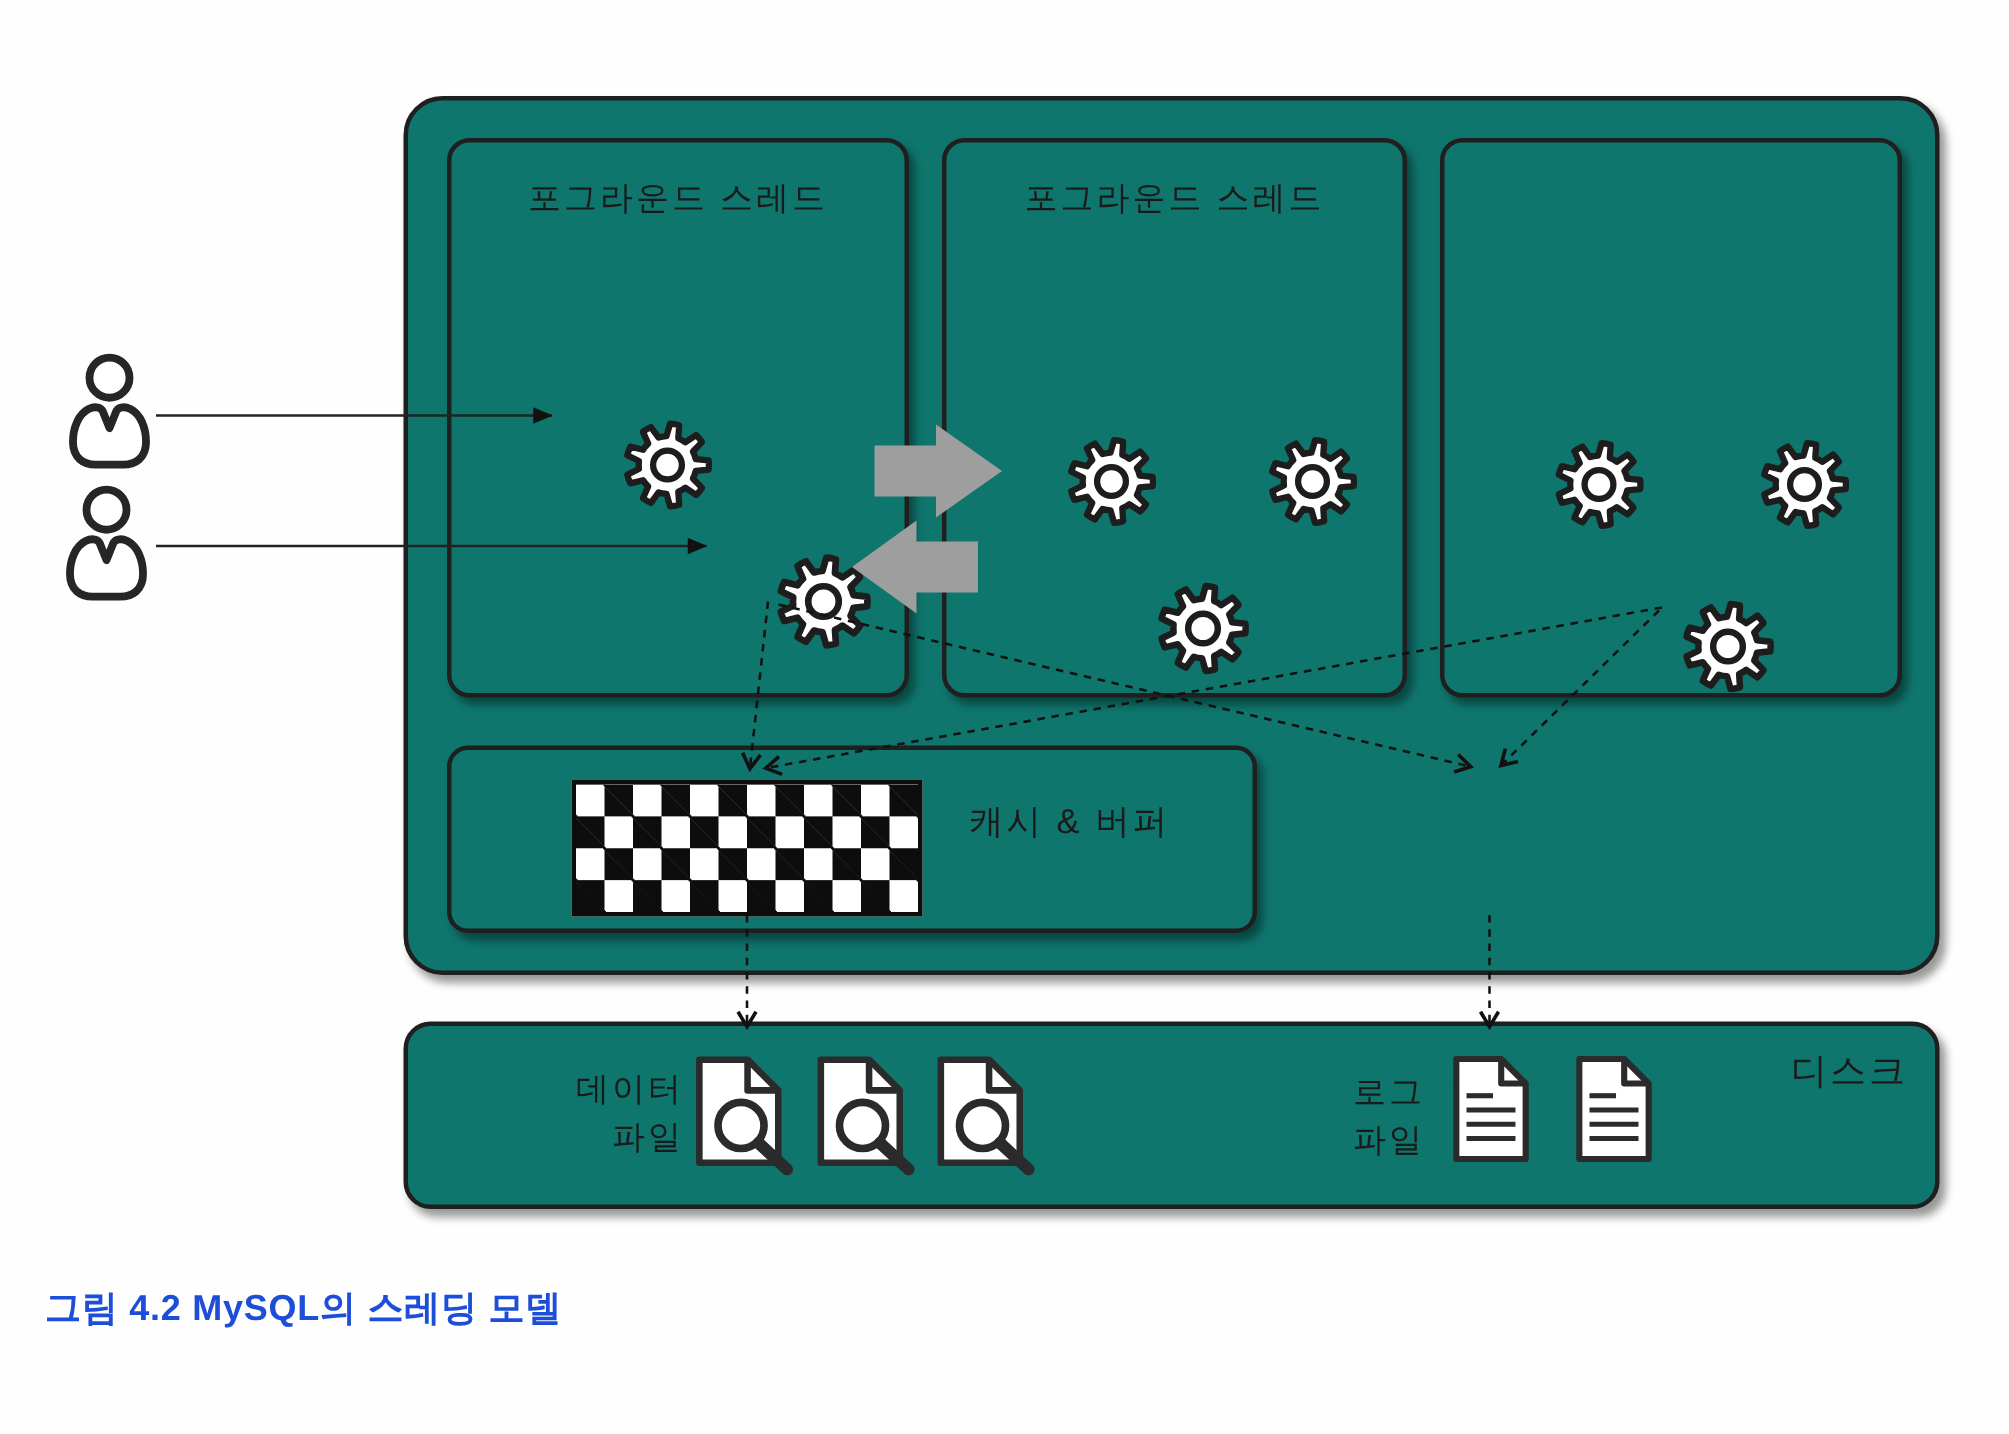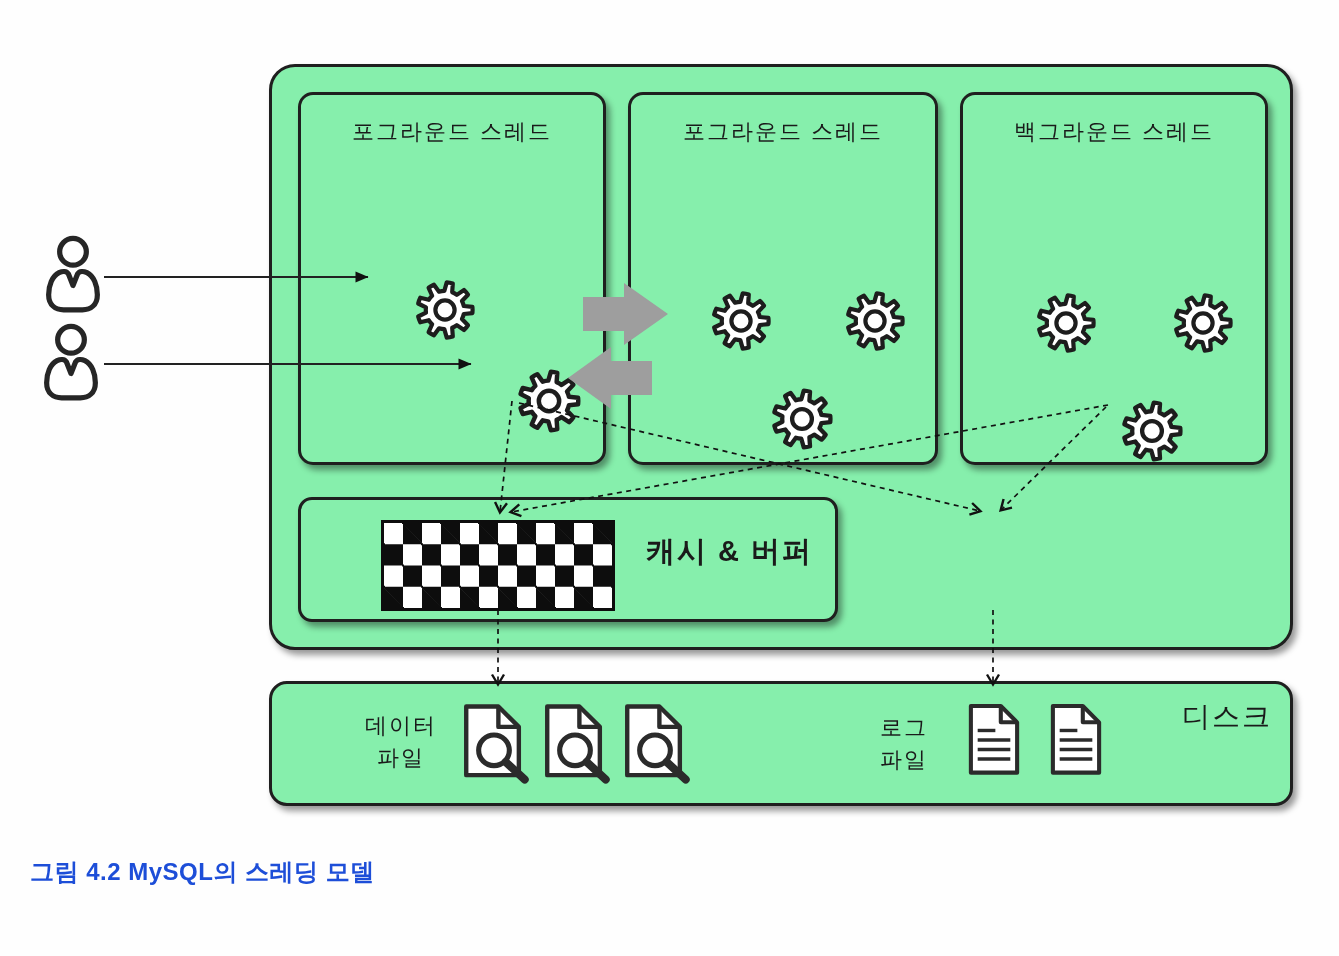--- a/index.html
+++ b/index.html
@@ -1,44 +1,44 @@
 <!DOCTYPE html>
 <html><head>
 <meta charset="utf-8">
 <style>
   html,body{margin:0;padding:0;background:#fff;}
   .figure{position:relative;width:1339px;height:956px;background:#fefefe;overflow:hidden;
           font-family:"Liberation Sans",sans-serif;color:#1c1c1c;}
-  .rbox{position:absolute;background:#86efac;border:3px solid #1f1f1f;
+  .rbox{position:absolute;background:#0f766e;border:3px solid #1f1f1f;
         box-shadow:4px 5px 6px rgba(0,0,0,0.40);}
   .server-box{left:269px;top:64px;width:1018px;height:580px;border-radius:26px;}
   .thread-box{top:25px;height:367px;border-radius:15px;}
   .tb1{left:26px;width:302px;}
   .tb2{left:356px;width:304px;}
   .tb3{left:688px;width:302px;}
   .thread-title{width:100%;padding-top:20px;text-align:center;font-size:22px;
                 font-weight:500;line-height:1.5;letter-spacing:2px;color:#1a1a1a;}
   .buf-box{top:430px;height:119px;border-radius:14px;}
   .cache-box{left:26px;width:534px;}
   .log-box{left:584px;width:405px;}
-  .buf-label{position:absolute;font-size:29px;font-weight:700;letter-spacing:2px;color:#1a1a1a;}
+  .buf-label{position:absolute;font-size:23px;font-weight:400;letter-spacing:2px;color:#1a1a1a;}
   .checkerboard{position:absolute;left:80px;top:20px;width:228px;height:85px;
       border:3px solid #0d0d0d;background-color:#fff;
       background-image:
         linear-gradient(45deg,#0d0d0d 25%,transparent 25%,transparent 75%,#0d0d0d 75%,#0d0d0d),
         linear-gradient(45deg,#0d0d0d 25%,transparent 25%,transparent 75%,#0d0d0d 75%,#0d0d0d);
       background-size:38px 42.5px;background-position:0 0,19px 21.25px;}
   .loggrid{position:absolute;left:45px;top:20px;width:184px;height:85px;
       border:3px solid #222;display:grid;grid-template-columns:repeat(4,1fr);grid-template-rows:repeat(2,1fr);}
   .loggrid .cell{background:#c6c6c6;border:1.5px solid #222;}
   .disk-box{left:269px;top:681px;width:1018px;height:119px;border-radius:18px;}
-  .file-label{position:absolute;text-align:center;font-size:22px;font-weight:500;
+  .file-label{position:absolute;text-align:right;font-size:22px;font-weight:500;
               letter-spacing:2px;line-height:1.45;color:#1a1a1a;}
   .disk-label{position:absolute;left:900px;top:14px;width:100px;text-align:right;
-              font-size:28px;font-weight:500;letter-spacing:2px;color:#1a1a1a;}
+              font-size:24px;font-weight:500;letter-spacing:2px;color:#1a1a1a;}
   .caption{position:absolute;left:30px;top:856px;font-size:24px;font-weight:600;
            color:#1d4ed8;letter-spacing:0.5px;}
   svg.icon{position:absolute;overflow:visible;}
   .overlay{position:absolute;left:0;top:0;z-index:20;pointer-events:none;}
   .dash{stroke:#111;stroke-width:1.7;stroke-dasharray:5 4.5;fill:none;}
   .solid{stroke:#222;stroke-width:1.8;fill:none;}
   .hidden-defs{position:absolute;width:0;height:0;}
 </style>
 </head>
 <body>
@@ -108,23 +108,20 @@
         </svg>
       <svg class="icon" style="left:178px;top:160px;width:66px;height:66px" viewBox="-55 -55 110 110">
           <use href="#sym-gear"></use>
         </svg>
       <svg class="icon" style="left:103px;top:256px;width:68px;height:68px" viewBox="-55 -55 110 110">
           <use href="#sym-gear"></use>
         </svg>
     </div>
 
     <div class="rbox thread-box tb3">
-      <div class="thread-title">
-        <div>백그라운드 스레드</div>
-      </div>
       <svg class="icon" style="left:37px;top:162px;width:66px;height:66px" viewBox="-55 -55 110 110">
           <use href="#sym-gear"></use>
         </svg>
       <svg class="icon" style="left:174px;top:162px;width:66px;height:66px" viewBox="-55 -55 110 110">
           <use href="#sym-gear"></use>
         </svg>
       <svg class="icon" style="left:121px;top:268px;width:68px;height:68px" viewBox="-55 -55 110 110">
           <use href="#sym-gear"></use>
         </svg>
     </div>

